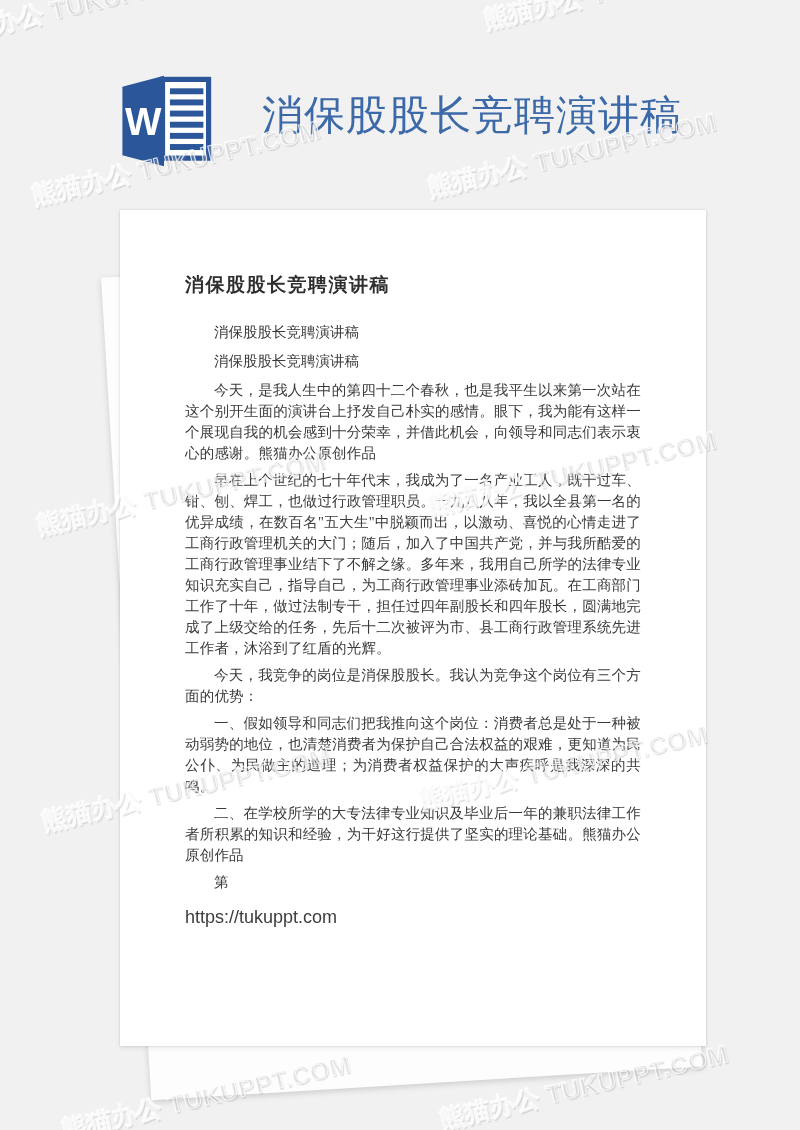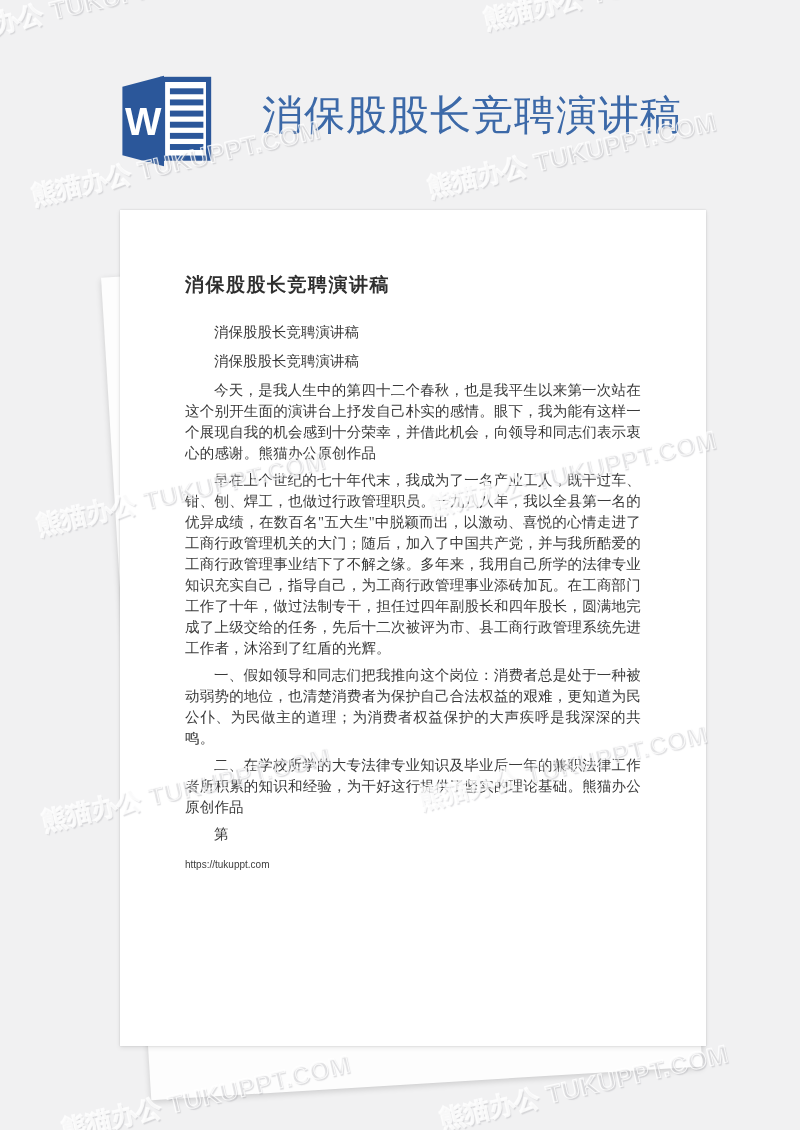--- a/index.html
+++ b/index.html
@@ -48,21 +48,21 @@
   }
   .subtitles .subtitle:first-child{margin-top:10px;}
   .para{
     margin:0 0 6px 0;
     font-size:14.5px;line-height:21px;letter-spacing:0.2px;
     text-indent:2em;text-align:justify;
   }
   .doc-footer-link{
     display:inline-block;margin-top:8px;
     font-family:"Liberation Sans","DejaVu Sans",sans-serif;
-    font-size:10px;color:#3d3d3d;text-decoration:none;
+    font-size:18px;color:#3d3d3d;text-decoration:none;
   }
 
   
   .wm-layer{position:absolute;inset:0;z-index:6;pointer-events:none;}
   .wm{
     position:absolute;white-space:nowrap;
     font-family:"Liberation Sans","DejaVu Sans",sans-serif;
     font-weight:bold;font-size:25px;letter-spacing:0.5px;
     color:rgba(255,255,255,0.10);
     -webkit-text-stroke:1.1px rgba(255,255,255,0.80);
@@ -98,20 +98,21 @@
 
   <div class="doc-page">
     <h2 class="doc-title">消保股股长竞聘演讲稿</h2>
     <div class="subtitles">
         <p class="subtitle">消保股股长竞聘演讲稿</p>
         <p class="subtitle">消保股股长竞聘演讲稿</p>
       </div>
     <div class="paragraphs">
         <p class="para">今天，是我人生中的第四十二个春秋，也是我平生以来第一次站在这个别开生面的演讲台上抒发自己朴实的感情。眼下，我为能有这样一个展现自我的机会感到十分荣幸，并借此机会，向领导和同志们表示衷心的感谢。熊猫办公原创作品</p>
         <p class="para">早在上个世纪的七十年代末，我成为了一名产业工人，既干过车、钳、刨、焊工，也做过行政管理职员。一九八八年，我以全县第一名的优异成绩，在数百名"五大生"中脱颖而出，以激动、喜悦的心情走进了工商行政管理机关的大门；随后，加入了中国共产党，并与我所酷爱的工商行政管理事业结下了不解之缘。多年来，我用自己所学的法律专业知识充实自己，指导自己，为工商行政管理事业添砖加瓦。在工商部门工作了十年，做过法制专干，担任过四年副股长和四年股长，圆满地完成了上级交给的任务，先后十二次被评为市、县工商行政管理系统先进工作者，沐浴到了红盾的光辉。</p>
+        <p class="para">今天，我竞争的岗位是消保股股长。我认为竞争这个岗位有三个方面的优势：</p>
         <p class="para">一、假如领导和同志们把我推向这个岗位：消费者总是处于一种被动弱势的地位，也清楚消费者为保护自己合法权益的艰难，更知道为民公仆、为民做主的道理；为消费者权益保护的大声疾呼是我深深的共鸣。</p>
         <p class="para">二、在学校所学的大专法律专业知识及毕业后一年的兼职法律工作者所积累的知识和经验，为干好这行提供了坚实的理论基础。熊猫办公原创作品</p>
         <p class="para">第</p>
       </div>
     <a class="doc-footer-link" href="#">https://tukuppt.com</a>
   </div>
 
   <div class="wm-layer">
       <div class="wm" style="left: -60px; top: -14px;">熊猫办公 TUKUPPT.COM</div>
       <div class="wm" style="left: 480px; top: -30px;">熊猫办公 TUKUPPT.COM</div>

